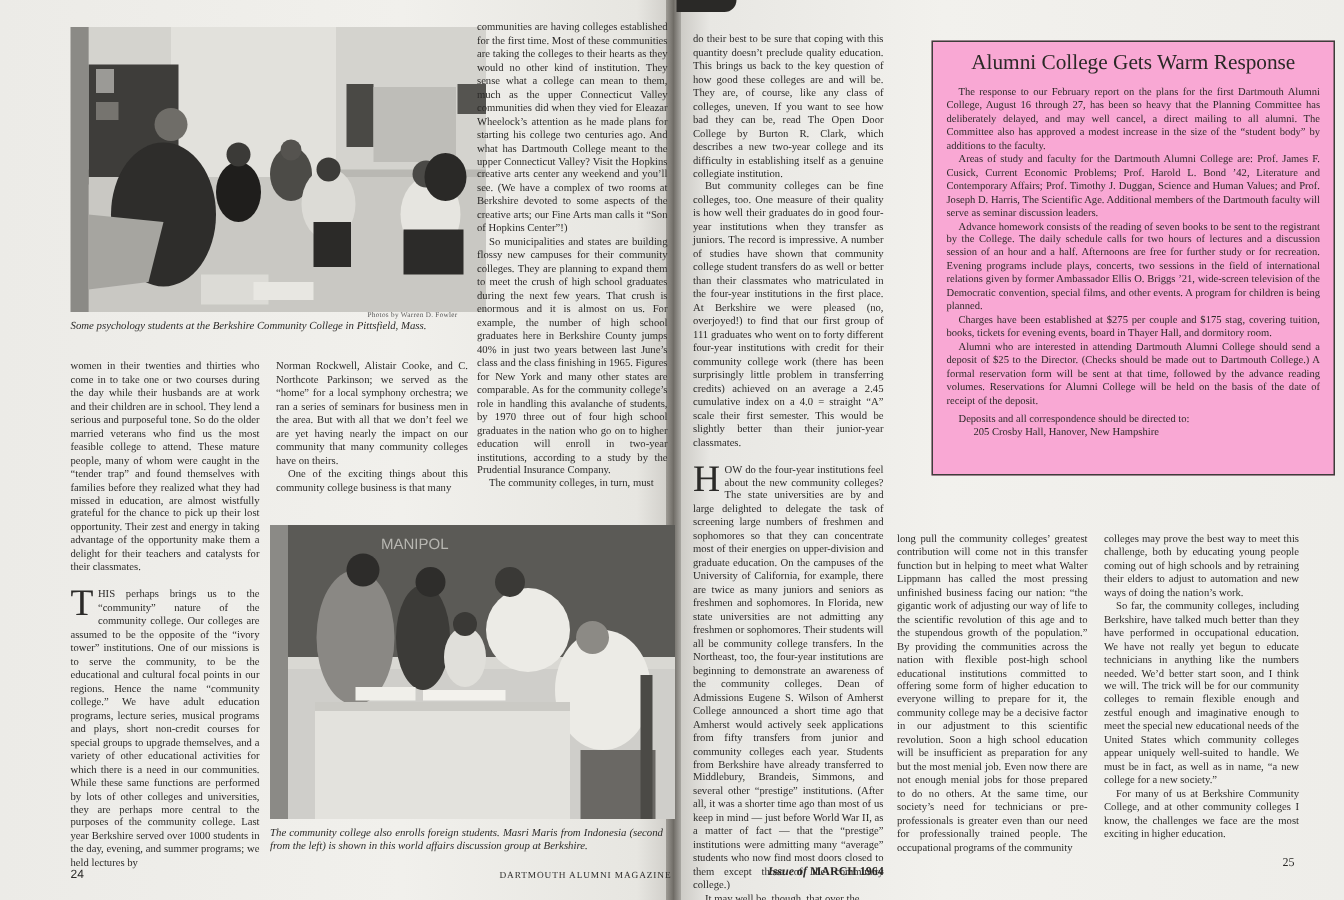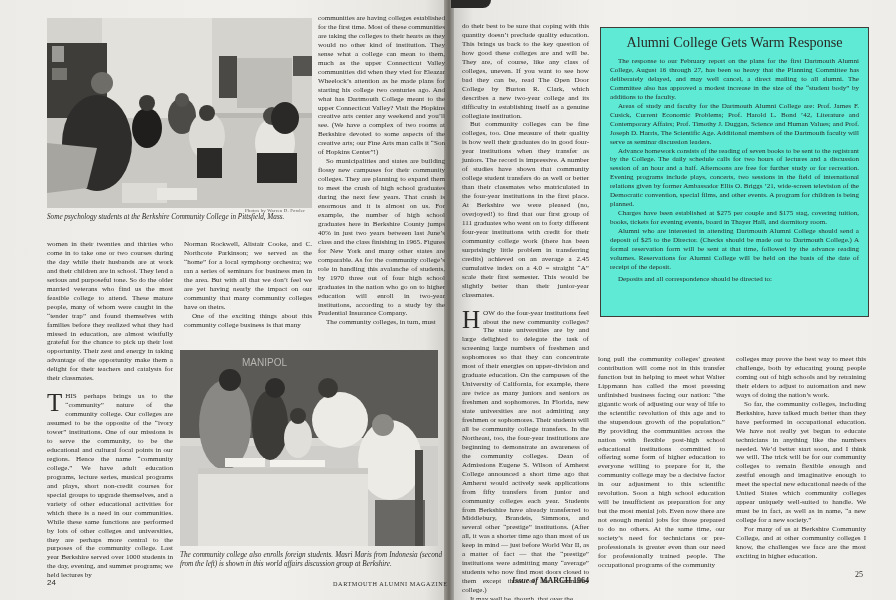--- a/index.html
+++ b/index.html
@@ -31,35 +31,35 @@
   .col p + p { margin-top: 0; }
   .gap { height: 9px; }
   .dropcap {
     float: left; font-size: 25px; line-height: 20px; margin: 1px 3px 0 0; text-indent: 0;
     font-family: "Liberation Serif", serif;
   }
   .cap { font-variant: small-caps; }
   i { font-style: italic; }
 
   .photo {
-    position: absolute; overflow: hidden; background: #8b8a86;
+    position: absolute; overflow: hidden; background: #8b8a86; padding-left: 12px;
   }
   .photo svg { display:block; width:100%; height:100%; }
 
   .caption { position: absolute; font-style: italic; font-size: 7.2px; line-height: 9px; text-align: justify; }
   .credit { position: absolute; font-size: 4.8px; color: #555; letter-spacing: 0.2px; }
 
   .folio { position:absolute; font-family: "Liberation Sans", sans-serif; font-size: 8px; }
   .running { position:absolute; font-size: 6.2px; letter-spacing: 0.6px; }
   .issue { position:absolute; font-size: 8px; font-weight: bold; }
   .issue i { font-style: italic; }
 
   .box {
-    position: absolute; left: 600px; top: 27px; width: 267px; height: 288px;
-    border: 1.4px solid #3e3d3a; background: #5eead4;
+    position: absolute; left: 621px; top: 27px; width: 267px; height: 288px;
+    border: 1.4px solid #3e3d3a; background: #f9a8d4;
   }
   .box-title {
     position: absolute; left: 0; right: 0; top: 6px; text-align: center;
     font-size: 14.2px; color: #2a2926;
   }
   .box-body { position: absolute; left: 9px; top: 29px; width: 249px; font-size: 7.05px; line-height: 8.95px; text-align: justify; }
   .box-body p { margin: 0; text-indent: 8px; }
   .box-body .addr { text-indent: 0; padding-left: 18px; text-align: left; }
   .box-body .dep { margin-top: 3px; }
   .box-body .addr1 { margin-top: 4px; }
@@ -166,20 +166,21 @@
 
   <div class="box">
     <div class="box-title">Alumni College Gets Warm Response</div>
     <div class="box-body">
       <p>The response to our February report on the plans for the first Dartmouth Alumni College, August 16 through 27, has been so heavy that the Planning Committee has deliberately delayed, and may well cancel, a direct mailing to all alumni. The Committee also has approved a modest increase in the size of the “student body” by additions to the faculty.</p>
       <p>Areas of study and faculty for the Dartmouth Alumni College are: Prof. James F. Cusick, Current Economic Problems; Prof. Harold L. Bond ’42, Literature and Contemporary Affairs; Prof. Timothy J. Duggan, Science and Human Values; and Prof. Joseph D. Harris, The Scientific Age. Additional members of the Dartmouth faculty will serve as seminar discussion leaders.</p>
       <p>Advance homework consists of the reading of seven books to be sent to the registrant by the College. The daily schedule calls for two hours of lectures and a discussion session of an hour and a half. Afternoons are free for further study or for recreation. Evening programs include plays, concerts, two sessions in the field of international relations given by former Ambassador Ellis O. Briggs ’21, wide-screen television of the Democratic convention, special films, and other events. A program for children is being planned.</p>
       <p>Charges have been established at $275 per couple and $175 stag, covering tuition, books, tickets for evening events, board in Thayer Hall, and dormitory room.</p>
       <p>Alumni who are interested in attending Dartmouth Alumni College should send a deposit of $25 to the Director. (Checks should be made out to Dartmouth College.) A formal reservation form will be sent at that time, followed by the advance reading volumes. Reservations for Alumni College will be held on the basis of the date of receipt of the deposit.</p>
       <p class="dep">Deposits and all correspondence should be directed to:</p>
+      <p class="addr">205 Crosby Hall, Hanover, New Hampshire</p>
     </div>
   </div>
 
   <div class="col" style="left:598px; top:355px; width:127px;">
     <p class="noindent">long pull the community colleges’ greatest contribution will come not in this transfer function but in helping to meet what Walter Lippmann has called the most pressing unfinished business facing our nation: “the gigantic work of adjusting our way of life to the scientific revolution of this age and to the stupendous growth of the population.” By providing the communities across the nation with flexible post-high school educational institutions committed to offering some form of higher education to everyone willing to prepare for it, the community college may be a decisive factor in our adjustment to this scientific revolution. Soon a high school education will be insufficient as preparation for any but the most menial job. Even now there are not enough menial jobs for those prepared to do no others. At the same time, our society’s need for technicians or pre-professionals is greater even than our need for professionally trained people. The occupational programs of the community</p>
   </div>
 
   <div class="col" style="left:736px; top:355px; width:130px;">
     <p class="noindent">colleges may prove the best way to meet this challenge, both by educating young people coming out of high schools and by retraining their elders to adjust to automation and new ways of doing the nation’s work.</p>
     <p>So far, the community colleges, including Berkshire, have talked much better than they have performed in occupational education. We have not really yet begun to educate technicians in anything like the numbers needed. We’d better start soon, and I think we will. The trick will be for our community colleges to remain flexible enough and zestful enough and imaginative enough to meet the special new educational needs of the United States which community colleges appear uniquely well-suited to handle. We must be in fact, as well as in name, “a new college for a new society.”</p>

